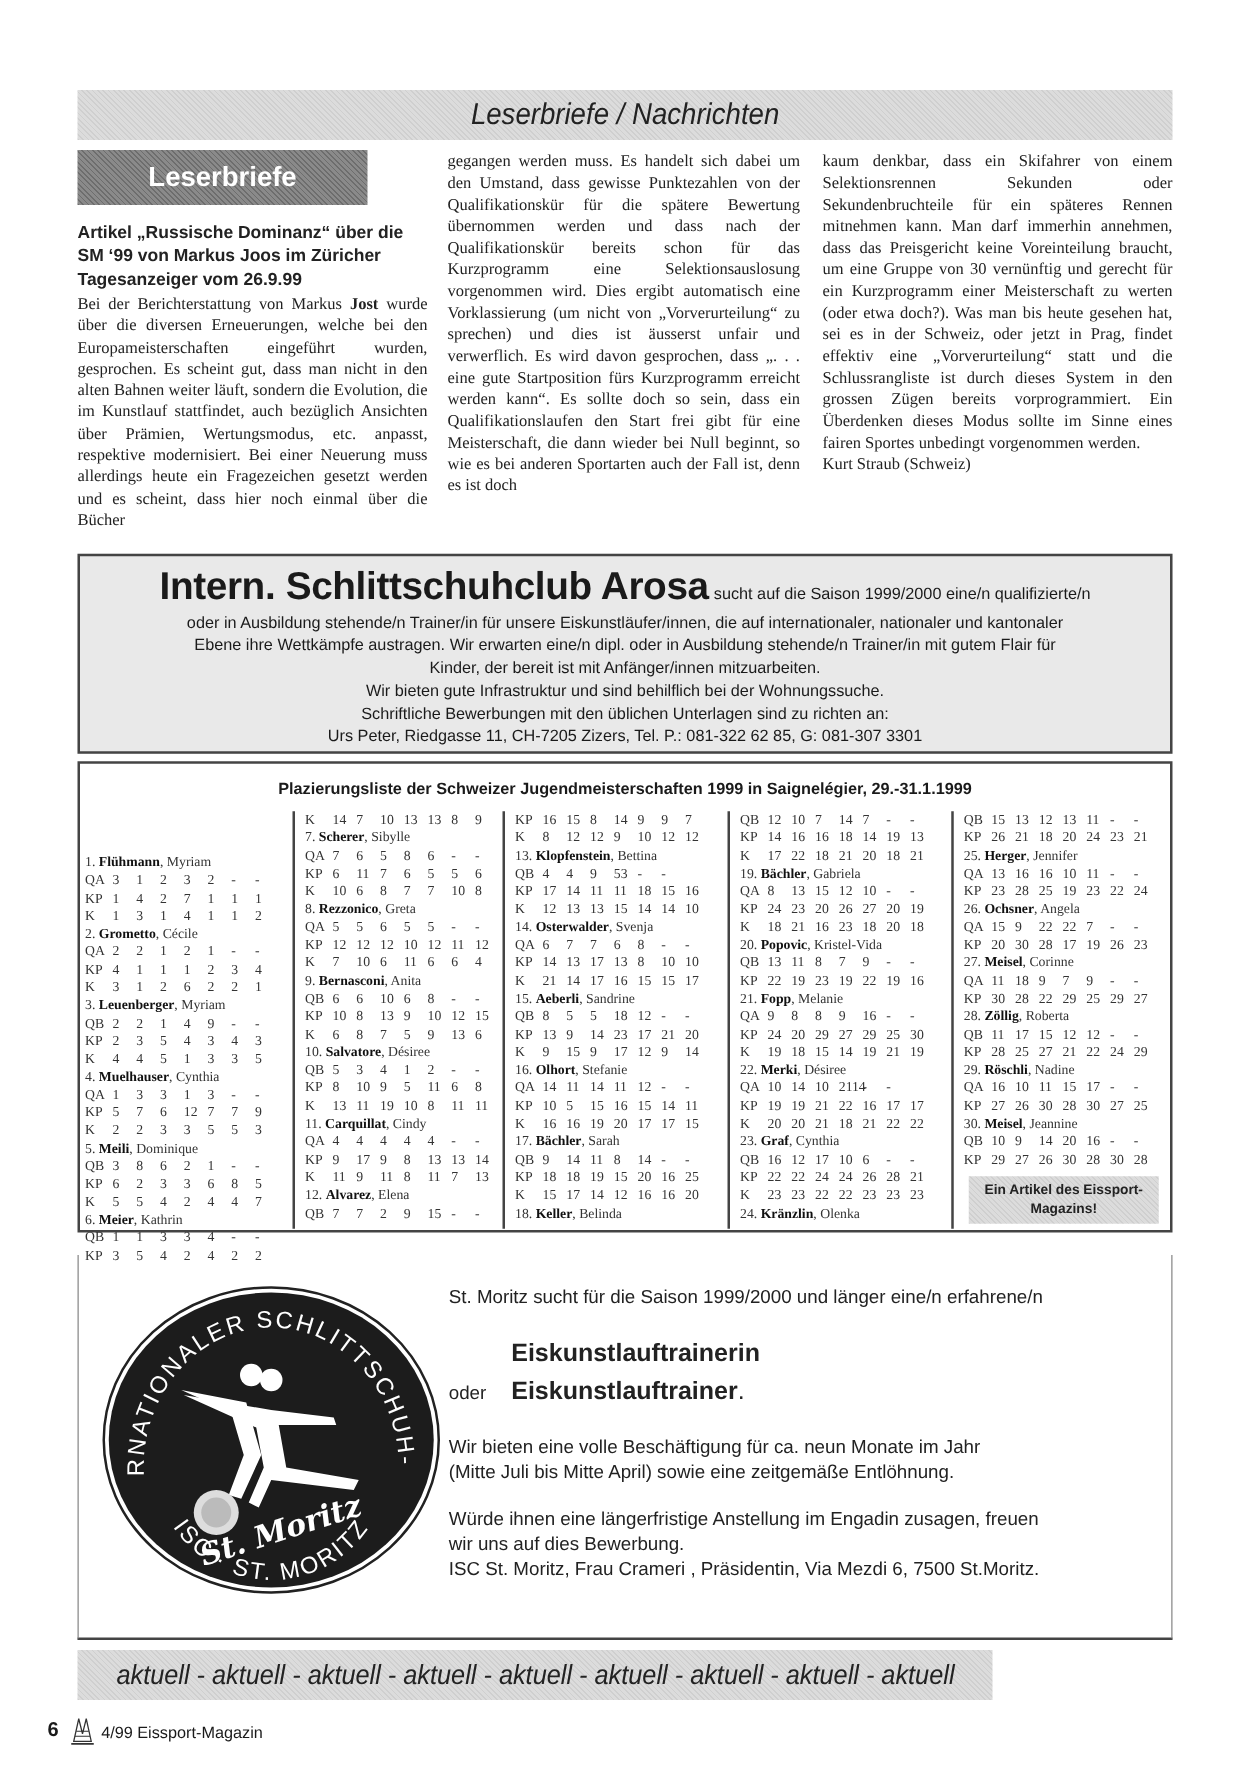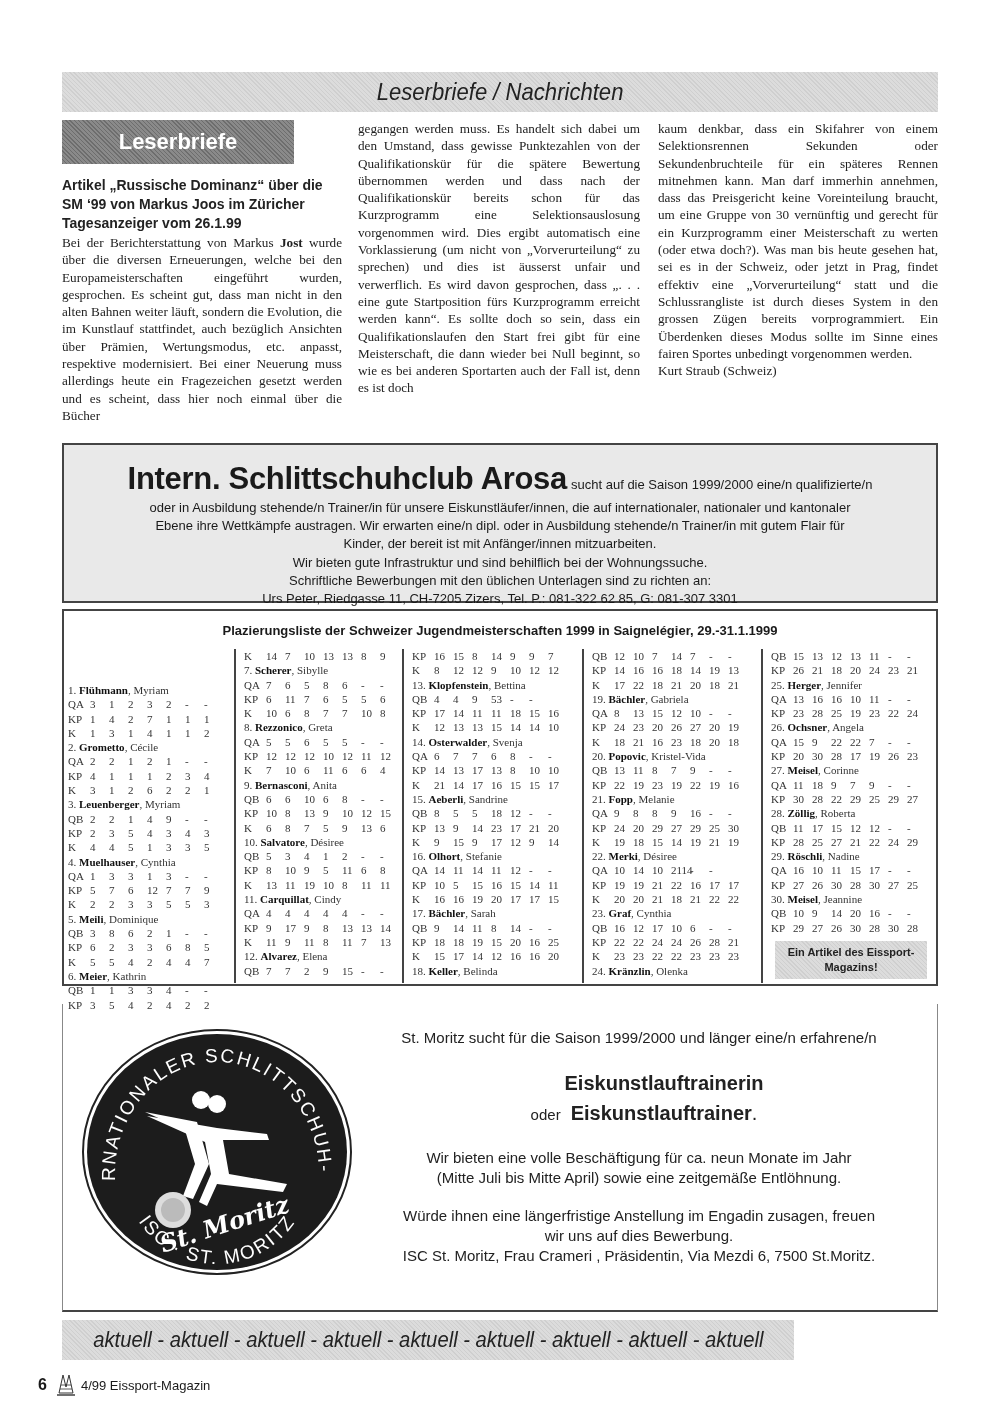--- a/index.html
+++ b/index.html
@@ -12,21 +12,21 @@
   #letters { position: absolute; left: 62px; top: 120px; width: 876px; height: 320px; }
   .col { position: absolute; top: 0; font-family: "Liberation Serif", serif; font-size: 13.2px; line-height: 17.3px; text-align: justify; color: #222; }
   .col1 { left: 0; width: 280px; }
   .col2 { left: 296px; width: 282px; }
   .col3 { left: 596px; width: 280px; }
   #letters-badge { width: 232px; height: 44px; background: repeating-linear-gradient(45deg, #6d6d6d 0 1px, #8a8a8a 1px 3px); color: #fff; text-align: center; font-family: "Liberation Sans", sans-serif; font-weight: bold; font-size: 22px; line-height: 44px; margin-bottom: 12px; }
   #article-title { font-family: "Liberation Sans", sans-serif; font-weight: bold; font-size: 14px; line-height: 19px; text-align: left; margin-bottom: 1px; }
   .col p { margin: 0; }
 
   #arosa-ad { position: absolute; left: 62px; top: 443px; width: 876px; height: 160px; border: 2px solid #444; background: #e9e9e9; text-align: center; font-family: "Liberation Sans", sans-serif; }
-  #arosa-head { margin-top: 16px; white-space: nowrap; }
+  #arosa-head { margin-top: 6px; white-space: nowrap; }
   #arosa-title { font-weight: bold; font-size: 31px; letter-spacing: -0.3px; }
   #arosa-lead { font-size: 13px; margin-left: 4px; }
   #arosa-body { font-size: 13px; line-height: 18.2px; margin-top: 2px; }
 
   #results { position: absolute; left: 62px; top: 609px; width: 876px; height: 377px; border: 2px solid #444; }
   #results-title { text-align: center; font-family: "Liberation Sans", sans-serif; font-weight: bold; font-size: 13px; line-height: 20px; margin-top: 10px; }
   .rcol { position: absolute; top: 38px; font-family: "Liberation Serif", serif; font-size: 11px; line-height: 14.3px; color: #333; }
   .rcol.b { border-left: 2px solid #444; padding-left: 8px; height: 334px; }
   .rc1 { left: 4px; width: 160px; margin-top: 34px; }
   .rc2 { left: 170px; width: 166px; }
@@ -35,21 +35,21 @@
   .rc5 { left: 697px; width: 175px; }
   .rline { white-space: nowrap; }
   .rline b { color: #111; }
   .score { display: flex; white-space: nowrap; }
   .score .lbl { width: 22px; }
   .score .v { width: 19px; }
   #service-box { margin-top: 6px; width: 152px; margin-left: 4px; height: 38px; font-family: "Liberation Sans", sans-serif; font-weight: bold; font-size: 11px; line-height: 15px; text-align: center; padding-top: 4px; color: #222; }
 
   #stmoritz-ad { position: absolute; left: 62px; top: 1004px; width: 876px; height: 308px; border-bottom: 2px solid #444; border-left: 1px solid #888; border-right: 1px solid #888; }
   #logo { position: absolute; left: 14px; top: 20px; width: 280px; height: 252px; }
-  #stm-text { position: absolute; left: 296px; top: 24px; width: 560px; font-family: "Liberation Sans", sans-serif; font-size: 15px; line-height: 20px; color: #222; text-align: center; }
+  #stm-text { position: absolute; left: 296px; top: 24px; width: 560px; font-family: "Liberation Sans", sans-serif; font-size: 15px; line-height: 20px; color: #222; }
   #stm-big { margin-top: 20px; font-weight: bold; font-size: 20px; line-height: 30px; }
   #stm-big .indent { display: inline-block; width: 50px; font-weight: normal; font-size: 15px; }
   .gap { height: 18px; }
 
   #aktuell { position: absolute; left: 62px; top: 1320px; width: 732px; height: 40px; text-align: center; }
   #aktuell span { font-family: "Liberation Sans", sans-serif; font-style: italic; font-size: 22px; line-height: 40px; color: #222; display: inline-block; transform: scaleX(0.92); }
 
   #footer { position: absolute; left: 38px; top: 1372px; height: 26px; display: flex; align-items: center; font-family: "Liberation Sans", sans-serif; }
   #page-num { font-weight: bold; font-size: 16px; margin-right: 8px; }
   #footer-logo { width: 22px; height: 24px; margin-right: 4px; }
@@ -58,21 +58,21 @@
 </head>
 <body>
 
 <div id="section-header" class="hatch">
   <span>Leserbriefe / Nachrichten</span>
 </div>
 
 <div id="letters">
   <div class="col col1">
     <div id="letters-badge">Leserbriefe</div>
-    <div id="article-title">Artikel „Russische Dominanz“ über die SM ‘99 von Markus Joos im Züricher Tagesanzeiger vom 26.1.99</div>
+    <div id="article-title">Artikel „Russische Dominanz“ über die SM ‘99 von Markus Joos im Züricher Tagesanzeiger vom 26.9.99</div>
     <p><span>Bei der Berichterstattung von Markus </span><b>Jost</b><span> wurde über die diversen Erneuerungen, welche bei den Europameisterschaften eingeführt wurden, gesprochen. Es scheint gut, dass man nicht in den alten Bahnen weiter läuft, sondern die Evolution, die im Kunstlauf stattfindet, auch bezüglich Ansichten über Prämien, Wertungsmodus, etc. anpasst, respektive modernisiert. Bei einer Neuerung muss allerdings heute ein Fragezeichen gesetzt werden und es scheint, dass hier noch einmal über die Bücher</span></p>
   </div>
   <div class="col col2">
     <p>gegangen werden muss. Es handelt sich dabei um den Umstand, dass gewisse Punktezahlen von der Qualifikationskür für die spätere Bewertung übernommen werden und dass nach der Qualifikationskür bereits schon für das Kurzprogramm eine Selektionsauslosung vorgenommen wird. Dies ergibt automatisch eine Vorklassierung (um nicht von „Vorverurteilung“ zu sprechen) und dies ist äusserst unfair und verwerflich. Es wird davon gesprochen, dass „. . . eine gute Startposition fürs Kurzprogramm erreicht werden kann“. Es sollte doch so sein, dass ein Qualifikationslaufen den Start frei gibt für eine Meisterschaft, die dann wieder bei Null beginnt, so wie es bei anderen Sportarten auch der Fall ist, denn es ist doch</p>
   </div>
   <div class="col col3">
     <p>kaum denkbar, dass ein Skifahrer von einem Selektionsrennen Sekunden oder Sekundenbruchteile für ein späteres Rennen mitnehmen kann. Man darf immerhin annehmen, dass das Preisgericht keine Voreinteilung braucht, um eine Gruppe von 30 vernünftig und gerecht für ein Kurzprogramm einer Meisterschaft zu werten (oder etwa doch?). Was man bis heute gesehen hat, sei es in der Schweiz, oder jetzt in Prag, findet effektiv eine „Vorverurteilung“ statt und die Schlussrangliste ist durch dieses System in den grossen Zügen bereits vorprogrammiert. Ein Überdenken dieses Modus sollte im Sinne eines fairen Sportes unbedingt vorgenommen werden.</p>
     <p style="text-align:left">Kurt Straub (Schweiz)</p>
   </div>
 </div>

